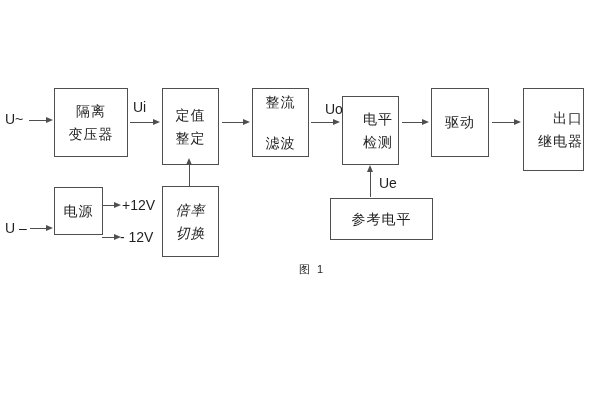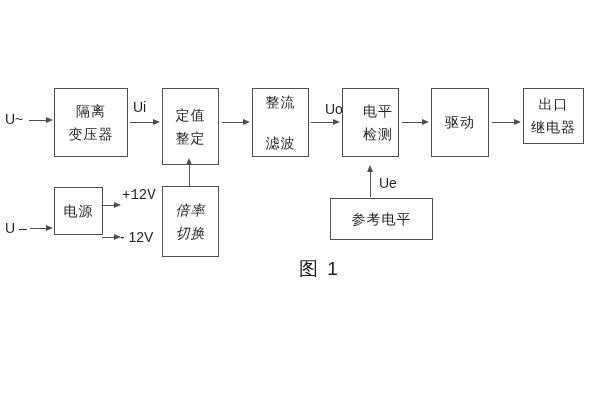--- a/index.html
+++ b/index.html
@@ -50,35 +50,35 @@
   .va::after{
     content:"";position:absolute;left:-3.5px;top:-7px;width:0;height:0;
     border-bottom:7px solid var(--line);
     border-left:3.5px solid transparent;
     border-right:3.5px solid transparent;
   }
   
   #b-isolation{left:54px;top:88px;width:74px;height:69px;}
   #b-setting{left:162px;top:88px;width:57px;height:77px;}
   #b-rectify{left:252px;top:88px;width:57px;height:69px;gap:18px;}
-  #b-level{left:342px;top:88px;width:57px;height:69px;padding-left:15px;}
+  #b-level{left:342px;top:96px;width:57px;height:69px;padding-left:15px;}
   #b-drive{left:431px;top:88px;width:58px;height:69px;}
-  #b-outrelay{left:523px;top:88px;width:61px;height:56px;}
+  #b-outrelay{left:523px;top:88px;width:61px;height:83px;align-items:flex-end;}
   #b-power{left:54px;top:187px;width:49px;height:48px;}
   #b-ratio{left:162px;top:186px;width:57px;height:71px;font-style:italic;}
   #b-reference{left:330px;top:198px;width:103px;height:42px;}
   
   #l-ac{left:5px;top:111px;}
   #l-ui{left:133px;top:99px;}
   #l-uo{left:325px;top:101px;}
   #l-dc{left:5px;top:220px;}
-  #l-p12{left:122px;top:187px;font-family:Liberation Mono, monospace;}
+  #l-p12{left:122px;top:197px;}
   #l-m12{left:120px;top:229px;}
   #l-ue{left:379px;top:175px;}
-  #l-caption{left:299px;top:261px;font-size:19px;letter-spacing:2px;}
+  #l-caption{left:299px;top:261px;font-size:11px;letter-spacing:2px;}
   
   #a-ac{left:29px;top:120px;width:17px;}
   #a-ui{left:130px;top:122px;width:23px;}
   #a-set-rect{left:222px;top:122px;width:21px;}
   #a-uo{left:311px;top:122px;width:22px;}
   #a-lvl-drv{left:402px;top:122px;width:20px;}
   #a-drv-out{left:492px;top:122px;width:22px;}
   #a-dc{left:30px;top:228px;width:16px;}
   #a-p12{left:102px;top:205px;width:12px;}
   #a-m12{left:102px;top:237px;width:12px;}

